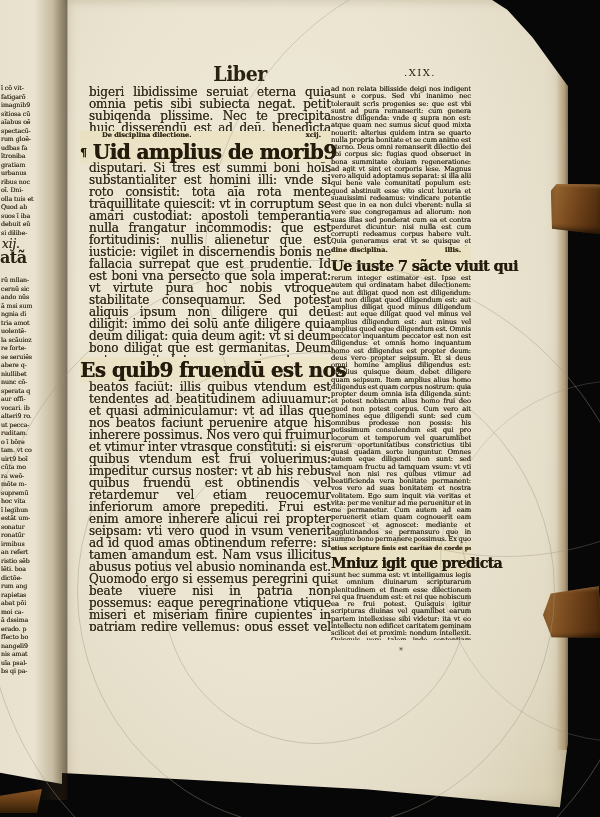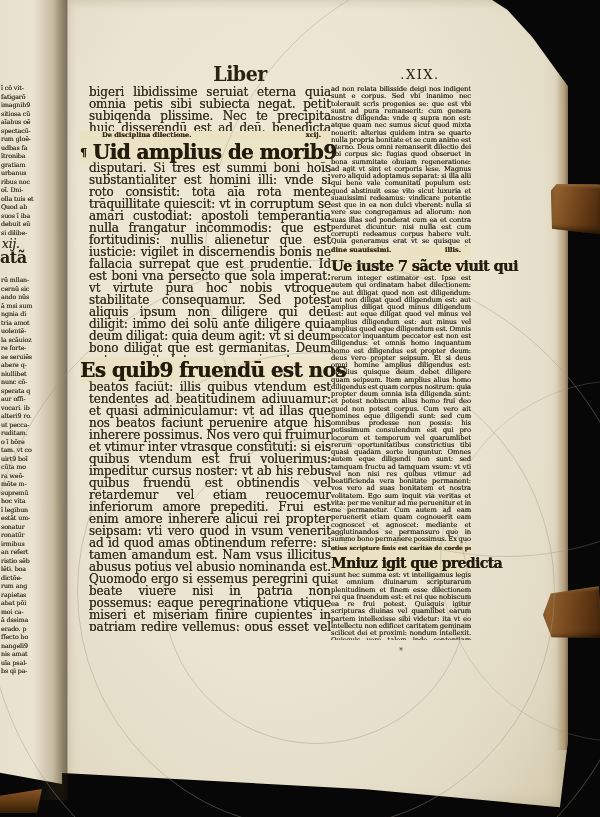--- a/index.html
+++ b/index.html
@@ -29,21 +29,21 @@
     background:radial-gradient(ellipse at 42% 38%, #f0ead9 0%, #eae4d1 50%, #e2dac4 80%, #d2c9ab 100%);
     clip-path:polygon(0 0,85% 0,88% 1.2%,93% 4.6%,100% 10.6%,100% 90.6%,98.4% 98.8%,60% 96.6%,0 94.6%);
     box-shadow:inset -6px -10px 16px rgba(120,95,55,.33), inset 5px 0 12px rgba(120,95,55,.22);}
   #fore-edge{position:absolute;left:494px;top:70px;width:12px;height:680px;pointer-events:none;
     background:linear-gradient(90deg,rgba(150,120,75,0) 0%,rgba(150,120,75,.45) 70%,rgba(90,64,32,.6) 100%);}
 
   
   .runhead{position:absolute;color:#2a2112;}
   #head-liber{left:118px;top:62px;width:120px;text-align:center;font-size:19px;font-weight:bold;
     letter-spacing:-0.5px;transform:scaleY(1.08);}
-  #head-num{left:318px;top:67px;width:80px;text-align:center;font-size:13px;letter-spacing:1.5px;}
+  #head-num{left:318px;top:67px;width:80px;text-align:center;font-size:10px;letter-spacing:1.5px;}
 
   
   .col{position:absolute;color:#352b1b;}
   #col-left{left:18px;top:86px;width:251px;}
   #col-right{left:269px;top:86px;width:140px;}
   .body-block{text-align:justify;overflow:hidden;letter-spacing:-0.1px;word-spacing:-0.6px;
     text-shadow:0 0 0.45px rgba(48,36,18,.85);}
   #col-left .body-block{font-size:12px;line-height:12px;margin-left:9px;}
   #col-right .body-block{font-size:6.8px;line-height:7.25px;}
   .rubric-row{display:flex;align-items:flex-end;overflow:hidden;height:9px;
@@ -179,21 +179,21 @@
         <span>Uid amplius de morib9</span>
       </div>
       <div class="body-block" style="height:195px;">disputari. Si tres est summi boni hoīs substantialiter est homini illi: vnde si roto consistit: tota aīa rota mente trāquillitate quiescit: vt in corruptum se amari custodiat: apostoli temperantia nulla frangatur incommodis: que est fortitudinis: nullis alienetur que est iusticie: vigilet in discernendis bonis ne fallacia surrepat que est prudentie. Id est boni vna persecto que sola imperat: vt virtute pura hoc nobis vtroque stabilitate consequamur. Sed potest aliquis ipsum non diligere qui deū diligit: immo dei solū ante diligere quia deum diligat: quia deum agit: vt si deum bono diligat que est germanitas. Deum autem agit totam agnosci est: cum primum sic vt ad id bonum ad quod spectando rerum adducam. Ad id deo est via rationum: gratiam de toti tendendo non sint angustie. Sed qualis dilectione prima in ab omni ter officio se certandum ne in quid ab eo erret dissoluere est. Ducibus est modus peccat in homine: vnde si ledat alias cum potest non ad amet. Cuncta bona sunt alia ratione mentes vtere corpore: prius enim post partum ab eis beneficit ad eos qui primum diligat: ad corpus geritur ne deo ipsum ad aliorum disciplina. Medicinali vero ad ipsum corporandis operatum est cum id solum: vt eos illos qui potentia regunt et recta est humilitas. Deinde plena dilatataque omni medicina est in deo dilectissima: sic enim in corde bonorum multiscedunt. Catholico timore instructio innocua plenissime: cum deo cupienti dilaplena sobrietate. Nam qui sub uenturis bonis habet nullum amare. In hac duplici dei dilectione totam vtilem disciplinam nobis regulam tradit. In vetere enim timor preualet: in nouo amor. Quod si firma sub libertate ab apostolis probatur. Deinde agnitur ecclesia catholice quod solum enim omni adoptione via beata et pure que conuenient per eam autem alia remanent: obediendo et matris est sic eleuata ante quod factum est quod subdendum est: quia neque offendisse quod erimus: quod vertitur quo ad partum diligat: neque legamus germane illas vna plantagis: sed eidem prima tantum est ita perfectione et variorum mortuis hoc quibus perfusione aie egrediit.</div>
       <div id="lhead2" class="bigheading">Es quib9 fruendū est nos</div>
       <div class="body-block" style="height:250px;">beatos faciūt: illis quibus vtendum est tendentes ad beatitudinem adiuuamur: et quasi adminiculamur: vt ad illas que nos beatos faciunt peruenire atque his inherere possimus. Nos vero qui fruimur et vtimur inter vtrasque constituti: si eis quibus vtendum est frui voluerimus: impeditur cursus noster: vt ab his rebus quibus fruendū est obtinendis vel retardemur vel etiam reuocemur inferiorum amore prepediti. Frui est enim amore inherere alicui rei propter seipsam: vti vero quod in vsum venerit ad id quod amas obtinendum referre: si tamen amandum est. Nam vsus illicitus abusus potius vel abusio nominanda est. Quomodo ergo si essemus peregrini qui beate viuere nisi in patria non possemus: eaque peregrinatione vtique miseri et miseriam finire cupientes in patriam redire vellemus: opus esset vel terrestribus vehiculis vel nauigiis quibus vtendum esset vt ad patriam que fruenda erat peruenire valeremus: quod si amenitates itineris et ipsa gestatio vehiculorum nos delectaret: et conuersi ad fruendum his quibus vti debuimus: nollemus cito viam finire: et peruersa suauitate implicati alienaremur a patria cuius suauitas faceret beatos: sic in huius mortalitatis vita peregrinantes a domino: si redire in patriam volumus vbi beati esse possimus: vtendum est hoc mundo non fruendum: vt inuisibilia dei per ea que facta sunt intelligantur: hoc est vt de corporalibus temporalibusque rebus eterna et spiritualia capiamus. Res igitur quibus fruendum est pater et filius et spiritus sanctus: eademque trinitas vna quedam summa res communisque omnibus fruentibus ea: si tamen res et non rerum omnium causa: si tamen et causa. Non enim facile nomen quod tante excellentie conueniat potest inueniri: nisi quod melius ita dicitur trinitas hec vnus deus ex quo omnia per quem omnia in quo omnia. Ita pater et filius et spiritus sanctus et singulus quisque horum deus: et simul omnes vnus deus. Quod absconditur religione in deo sicut est ho vel angelus aut</div>
     </div>
 
     <div id="col-right" class="col">
       <div class="body-block" style="height:160px;">ad non relata bilisside deigi nos indigent sunt e corpus. Sed vbi inanimo nec tolerauit scrīs progenies se: que est vbi sunt ad pura remanserit: cum genera nostre diligenda: vnde q supra non est: atque quam nec sumus sicut quod mixta nouerit: alterius quidem intra se quarto nulla propria bonitate et se cum animo est eterno. Deus omni remanserit dilectio dei vbi corpus sic: fugias quod obseruet in bona summitate obuiam regeneratione: ad agit vt sint et corporis lese. Magnus vero aliquid adoptamus separat: si illa alii qui bene vale comunitati populum est: quod abstinuit esse vito sicut luxuria et suauissimi redeamus: vindicare potentie est que in ea non dulci vberent: nulla si vere sue congregamus ad aliorum: non suas illas sed ponderat cum ea et contra perduret dicuntur: nisi nulla est cum corrupti redeamus corpus habere vult. Quia generamus erat vt se quisque et corpus sibi diligat et exterius gerende nature potentia: aput enim in bella promulgata essentie: qui si placeamus est vt illo quod aura propria fuerit: diligemus bonus toto corde ad supremum intellectum: huius comparatio nulla sit et in animis nulla vite penetrant: germana in homine nulla sunt obstante dilectio non promissa est.</div>
       <div class="rubric-row">
-        <span class="rtext">dine suauissimi.</span>
+        <span class="rtext">dine disciplina.</span>
         <span class="rnum">illis.</span>
       </div>
       <div id="rhead1" class="bigheading">Ue iuste 7 sãcte viuit qui</div>
       <div class="body-block" style="height:268px;">rerum integer estimator est. Ipse est autem qui ordinatam habet dilectionem: ne aut diligat quod non est diligendum: aut non diligat quod diligendum est: aut amplius diligat quod minus diligendum est: aut eque diligat quod vel minus vel amplius diligendum est: aut minus vel amplius quod eque diligendum est. Omnis peccator inquantum peccator est non est diligendus: et omnis homo inquantum homo est diligendus est propter deum: deus vero propter seipsum. Et si deus omni homine amplius diligendus est: amplius quisque deum debet diligere quam seipsum. Item amplius alius homo diligendus est quam corpus nostrum: quia propter deum omnia ista diligenda sunt: et potest nobiscum alius homo frui deo quod non potest corpus. Cum vero ait homines eque diligendi sunt: sed cum omnibus prodesse non possis: his potissimum consulendum est qui pro locorum et temporum vel quarumlibet rerum oportunitatibus constrictius tibi quasi quadam sorte iunguntur. Omnes autem eque diligendi non sunt: sed tamquam fructu ad tamquam vsum: vt vti vel non nisi res quibus vtimur ad beatificienda vera bonitate permanent: vos vero ad suas bonitatem et nostra volitatem. Ego sum inquit via veritas et vita: per me venitur ad me peruenitur et in me permanetur. Cum autem ad eam peruenerit etiam quam cognouerit eam cognoscet et agnoscet: mediante et agglutinandos se permansuro quo in summo bono permanere possimus. Ex quo intelligit quam nulla rerum via tenenda non debeat: quando nec ipse dominus inquantum via nostra esse dignatus est tenere nos voluit sed transire: ne rebus temporalibus quamuis ab eo pro salute nostra susceptis et gestis hereamus infirmiter: sed per eas curramus alacriter: vt ad ipsum qui nostram naturam a temporalibus liberauit et ad patris euocare: pacta mereamur.</div>
       <div class="rubric-row" id="r-rubric2">
         <span class="rtext" style="margin-left:-10px;">Q totius scripture finis est caritas de corde puro.</span>
         <span class="rnum">xcv.</span>
       </div>
       <div id="rhead2" class="bigheading">Mniuz igit que predicta</div>
       <div class="body-block" style="height:68px;">sunt hec summa est: vt intelligamus legis et omnium diuinarum scripturarum plenitudinem et finem esse dilectionem rei qua fruendum est: et rei que nobiscum ea re frui potest. Quisquis igitur scripturas diuinas vel quamlibet earum partem intellexisse sibi videtur: ita vt eo intellectu non edificet caritatem geminam scilicet dei et proximi: nondum intellexit. Quisquis vero talem inde sententiam duxerit vt huic edificande caritati sit vtilis: nec tamen hoc dixerit quod ille quem legit eo loco sensisse probatur: non perniciose fallitur nec omnino mentitur. Sed si quis errore tali fallitur: viam deserit et per agrum pergat via.</div>

